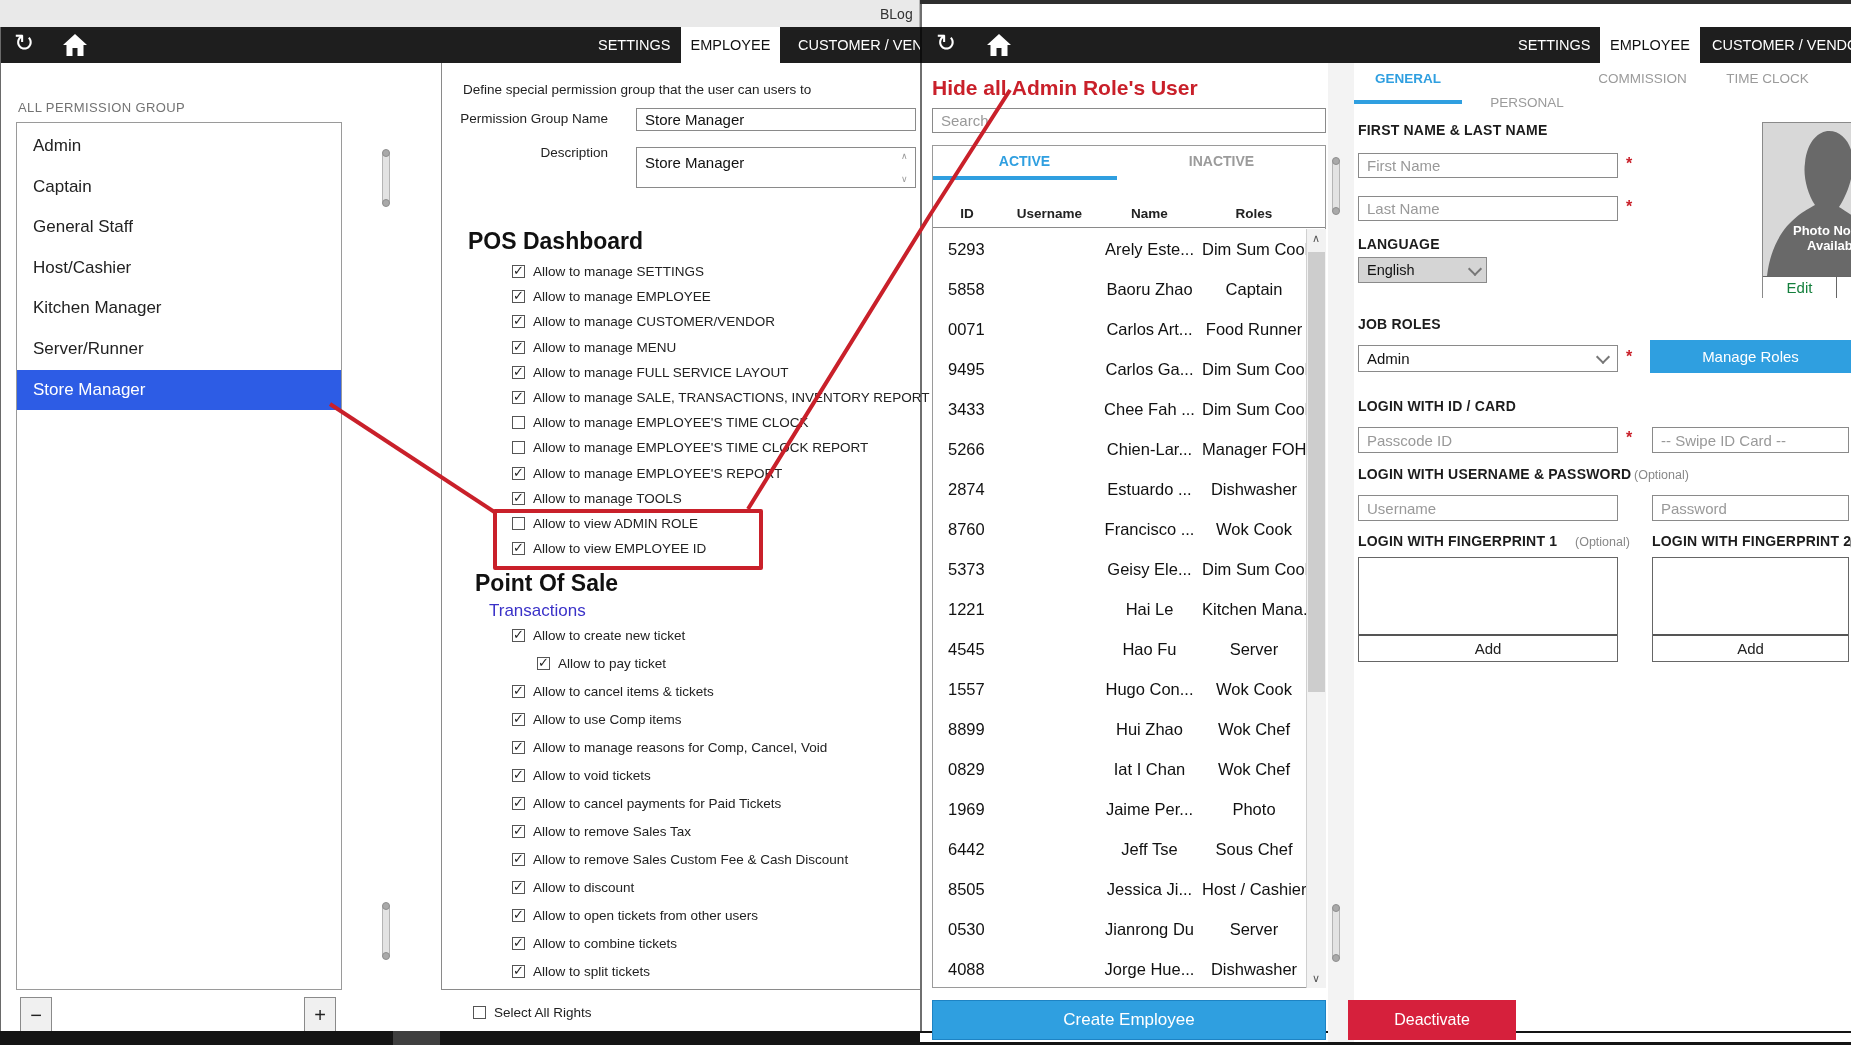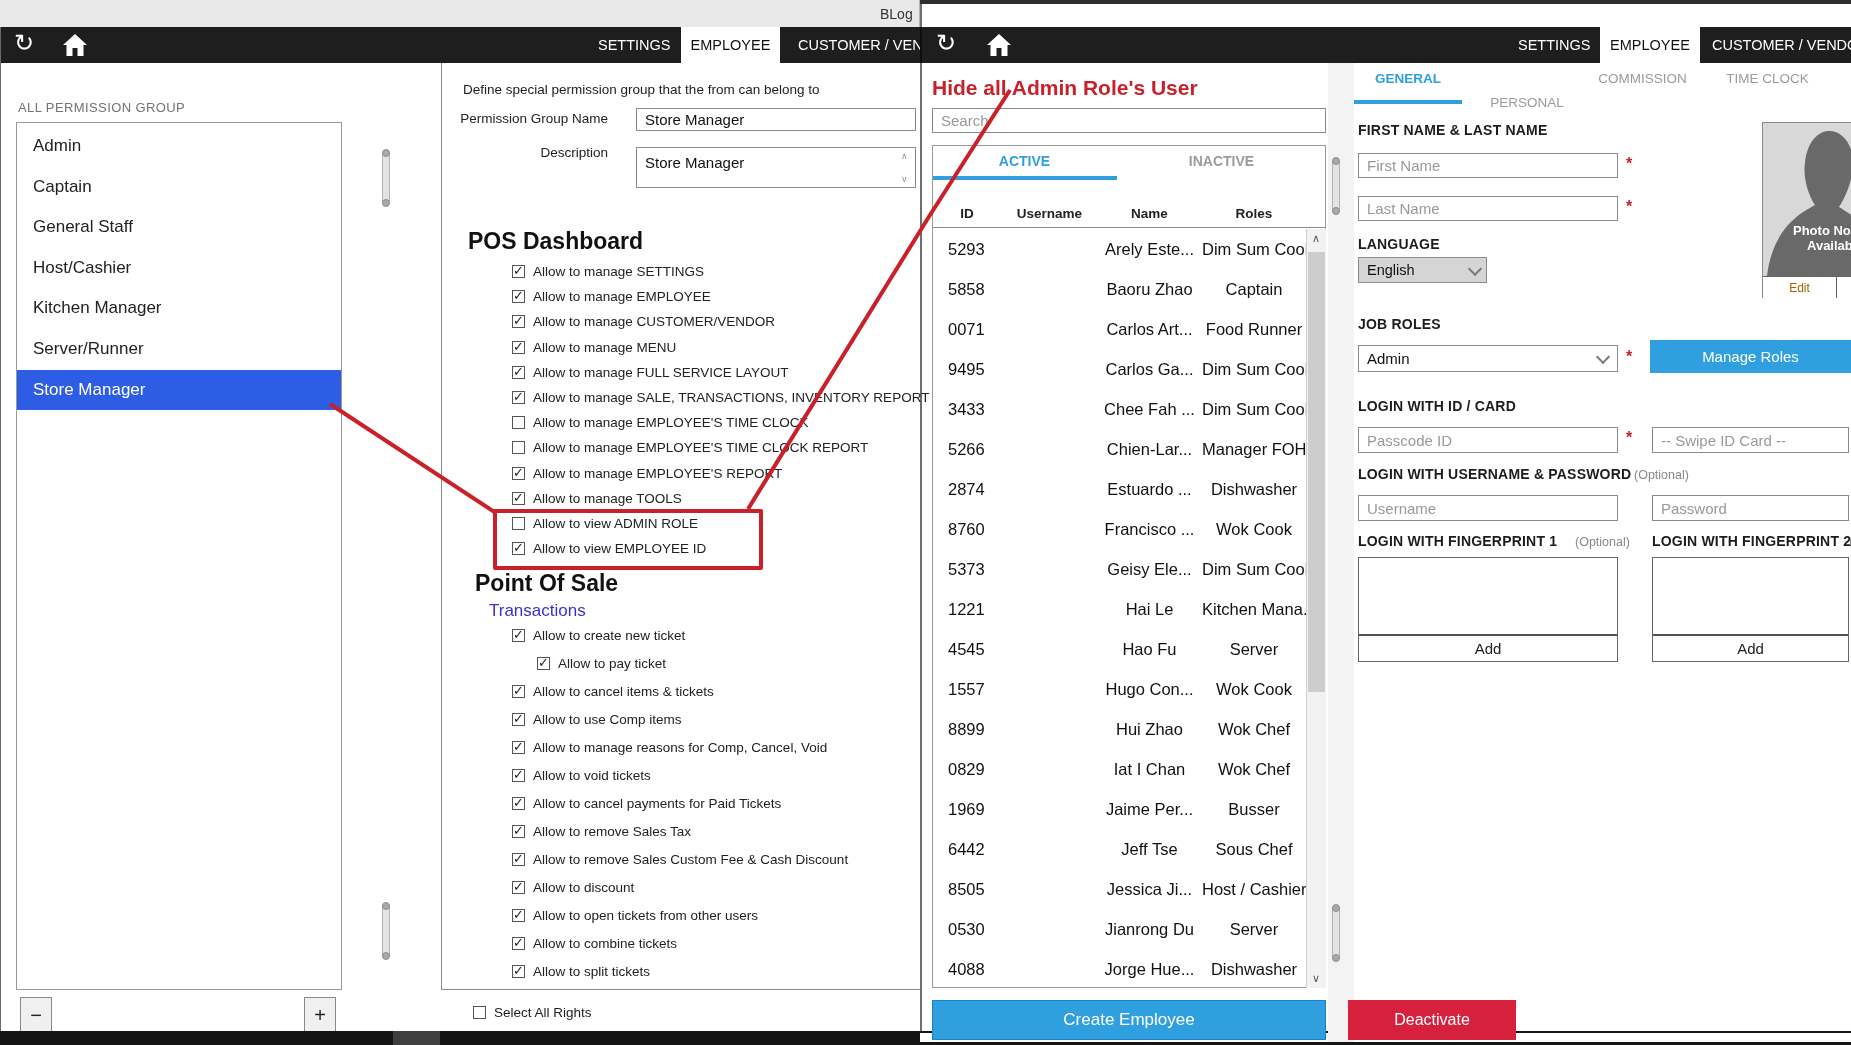--- a/index.html
+++ b/index.html
@@ -74,21 +74,21 @@
   .ftab{font-size:13.5px;color:#9b9b9b;text-align:center;white-space:nowrap;}
   .ftab.on{color:#2f9fe0;font-weight:bold;}
   .fpbox{border:1px solid #666;box-sizing:border-box;background:#fff;}
   .fp-divider{height:2px;background:#555;}
   .fp-add{height:25px;display:flex;align-items:center;justify-content:center;font-size:15px;color:#222;}
   .photo-box{left:1762px;top:122px;width:120px;height:176px;border:1px solid #8a8a8a;box-sizing:border-box;background:#fff;}
   .photo-area{position:absolute;left:0;top:0;width:118px;height:153px;background:#d8d8d8;overflow:hidden;}
   .photo-txt{position:absolute;color:#fff;font-weight:bold;font-size:13px;white-space:nowrap;}
   .photo-editrow{position:absolute;left:0;top:153px;width:118px;height:21px;border-top:1px solid #666;background:#fff;}
   .photo-edit{position:absolute;left:0;top:0;width:74px;height:21px;display:flex;align-items:center;justify-content:center;
-              font-size:12px;color:#a16207;border-right:1px solid #666;box-sizing:border-box;}
+              font-size:15px;color:#15803d;border-right:1px solid #666;box-sizing:border-box;}
   .taskbar{left:0;top:1031px;width:1851px;height:14px;background:#141414;}
   .taskbar-seg{left:393px;top:1031px;width:47px;height:14px;background:#3f3f3f;}
   .spin{position:absolute;font-size:9px;color:#9a9a9a;line-height:9px;}
   .overlay{left:0;top:0;width:1851px;height:1045px;pointer-events:none;}
 </style>
 </head>
 <body>
 
 <div class="stage">
 
@@ -135,21 +135,21 @@
       <div class="sb-item sel">Store Manager</div>
     </div>
   <div class="abs pill" style="left:382px;top:150px;"></div>
   <div class="abs pill" style="left:382px;top:903px;"></div>
   <div class="abs sq-btn" style="left:20px;top:997px;">−</div>
   <div class="abs sq-btn" style="left:304px;top:997px;">+</div>
 
   <div class="abs vline" style="left:441px;top:63px;height:926px;"></div>
   <div class="abs hline" style="left:441px;top:989px;width:479px;"></div>
 
-  <div class="abs" style="left:463px;top:82px;font-size:13.5px;">Define special permission group that the from can belong to</div>
+  <div class="abs" style="left:463px;top:82px;font-size:13.5px;">Define special permission group that the user can users to</div>
   <div class="abs form-label" style="left:438px;top:111px;">Permission Group Name</div>
   <div class="abs inputbox filled" style="left:636px;top:108px;width:280px;height:23px;">Store Manager</div>
   <div class="abs form-label" style="left:438px;top:145px;">Description</div>
   <div class="abs inputbox filled" style="left:636px;top:147px;width:280px;height:41px;align-items:flex-start;padding-top:6px;">Store Manager</div>
   <div class="abs spin" style="left:901px;top:152px;">∧</div>
   <div class="abs spin" style="left:901px;top:175px;">∨</div>
 
   <div class="abs big-h" style="left:468px;top:228px;text-align:center;">POS Dashboard</div>
   <div class="abs" id="dashboard-list" style="left:512px;top:259px;">
       <div class="cbrow" style="height: 25.2px; margin-left: 0px;">
@@ -365,21 +365,21 @@
       <div class="trow">
         <div class="tc tc-id">0829</div>
         <div class="tc tc-username"></div>
         <div class="tc tc-name">Iat I Chan</div>
         <div class="tc tc-roles">Wok Chef</div>
       </div>
       <div class="trow">
         <div class="tc tc-id">1969</div>
         <div class="tc tc-username"></div>
         <div class="tc tc-name">Jaime Per...</div>
-        <div class="tc tc-roles">Busser</div>
+        <div class="tc tc-roles">Photo</div>
       </div>
       <div class="trow">
         <div class="tc tc-id">6442</div>
         <div class="tc tc-username"></div>
         <div class="tc tc-name">Jeff Tse</div>
         <div class="tc tc-roles">Sous Chef</div>
       </div>
       <div class="trow">
         <div class="tc tc-id">8505</div>
         <div class="tc tc-username"></div>

